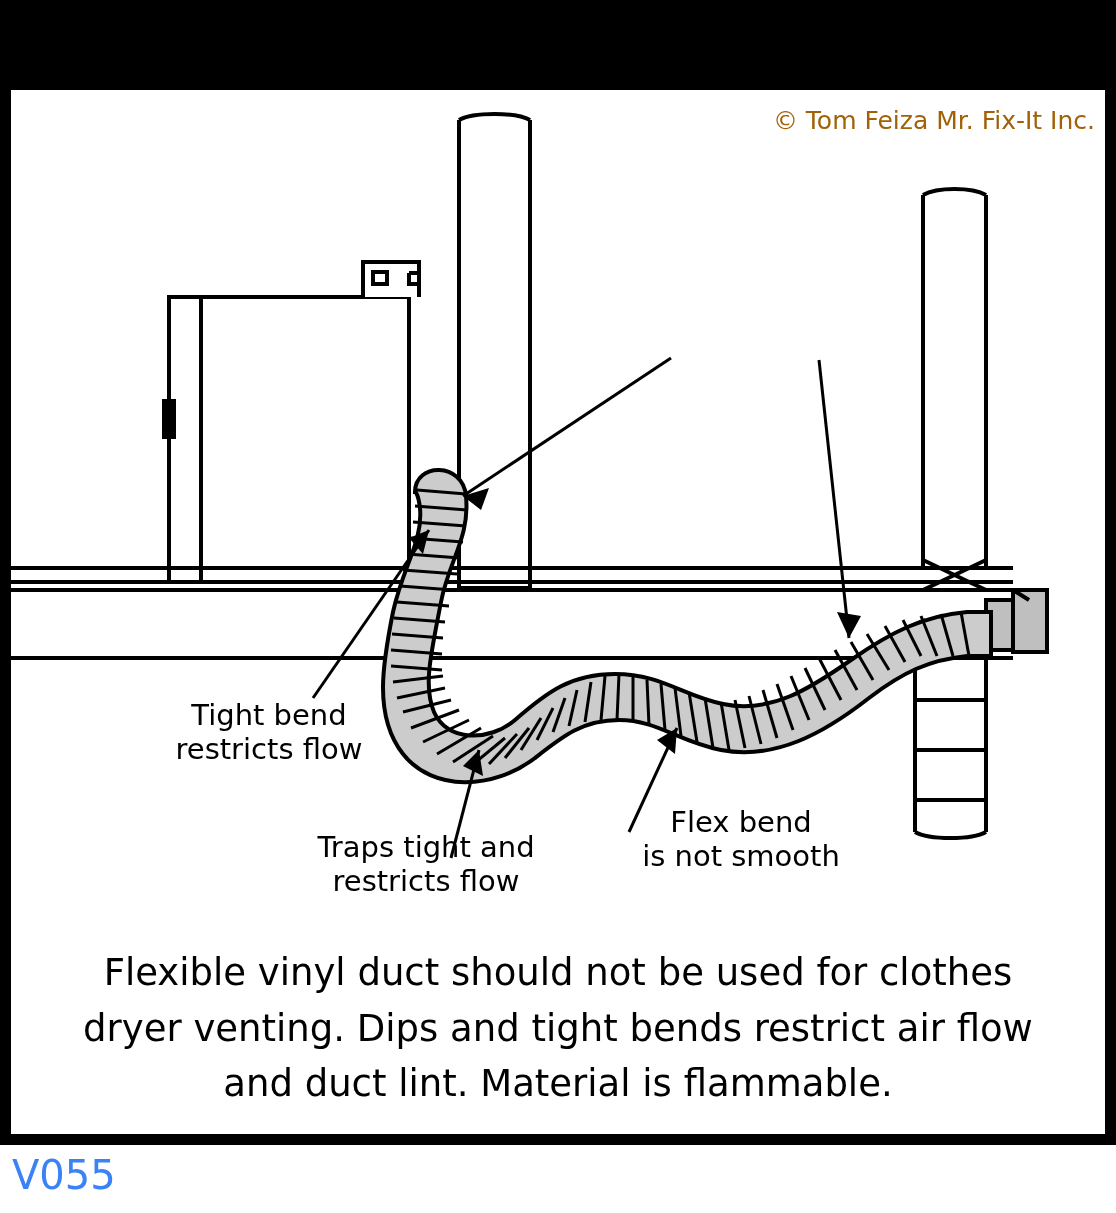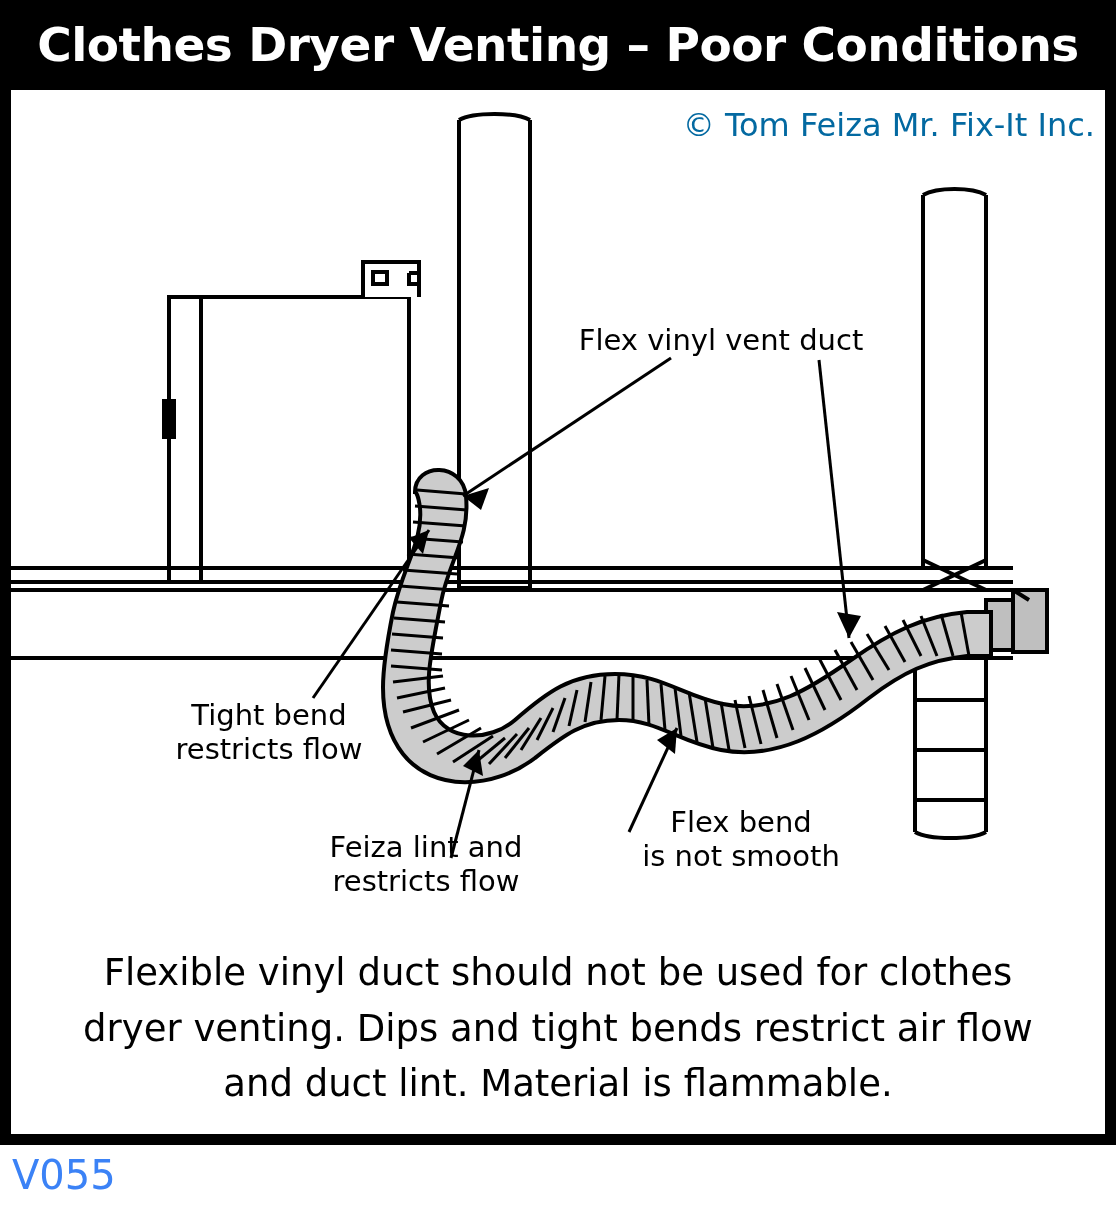--- a/index.html
+++ b/index.html
@@ -55,22 +55,22 @@
     width: 1094px;
     height: 1044px;
     background: #ffffff;
     overflow: hidden;
   }
   #copyright {
     position: absolute;
     right: 10px;
     top: 16px;
     font-family: "DejaVu Sans", sans-serif;
-    font-size: 32px;
-    color: #0369a1;
+    font-size: 25px;
+    color: #a16207;
     white-space: nowrap;
   }
   .handwrite {
     font-family: "DejaVu Sans", sans-serif;
     color: #000000;
   }
   .label {
     position: absolute;
     font-size: 28px;
     line-height: 1.18;
@@ -98,23 +98,20 @@
   }
   svg { display: block; }
 </style>
 </head>
 <body>
 
 <div id="page">
 
   <div id="card">
 
-    <div id="title-bar">
-      <span id="title-text">Clothes Dryer Venting – Poor Conditions</span>
-    </div>
 
     <div id="canvas">
 
       <div id="copyright">© Tom Feiza Mr. Fix-It Inc.</div>
 
       <svg width="1094" height="1044" viewBox="0 0 1094 1044">
         <g fill="none" stroke="#000000" stroke-width="4" stroke-linejoin="miter" stroke-linecap="butt">
 
           <g>
             <path d="M448,30 L448,498"></path>
@@ -259,24 +256,23 @@
 
             <path d="M440,768 L468,660"></path>
             <path d="M468,660 L472,686 L452,676 Z" fill="#000000" stroke="none"></path>
 
             <path d="M618,742 L666,638"></path>
             <path d="M666,638 L664,664 L646,650 Z" fill="#000000" stroke="none"></path>
           </g>
         </g>
       </svg>
 
-      <div class="label handwrite" style="left:540px; top:233px; width:340px; font-size:29px;">Flex vinyl vent duct</div>
       <div class="label handwrite" style="left:128px; top:608px; width:260px; font-size:29px;">Tight bend
 restricts flow</div>
-      <div class="label handwrite" style="left:280px; top:740px; width:270px; font-size:29px;">Feiza lint and
+      <div class="label handwrite" style="left:280px; top:740px; width:270px; font-size:29px;">Traps tight and
 restricts flow</div>
       <div class="label handwrite" style="left:610px; top:715px; width:240px; font-size:29px;">Flex bend
 is not smooth</div>
 
       <div id="caption" class="handwrite">Flexible vinyl duct should not be used for clothes dryer venting. Dips and tight bends restrict air flow and duct lint. Material is flammable.</div>
 
     </div>
   </div>
 
   <div id="code">V055</div>

